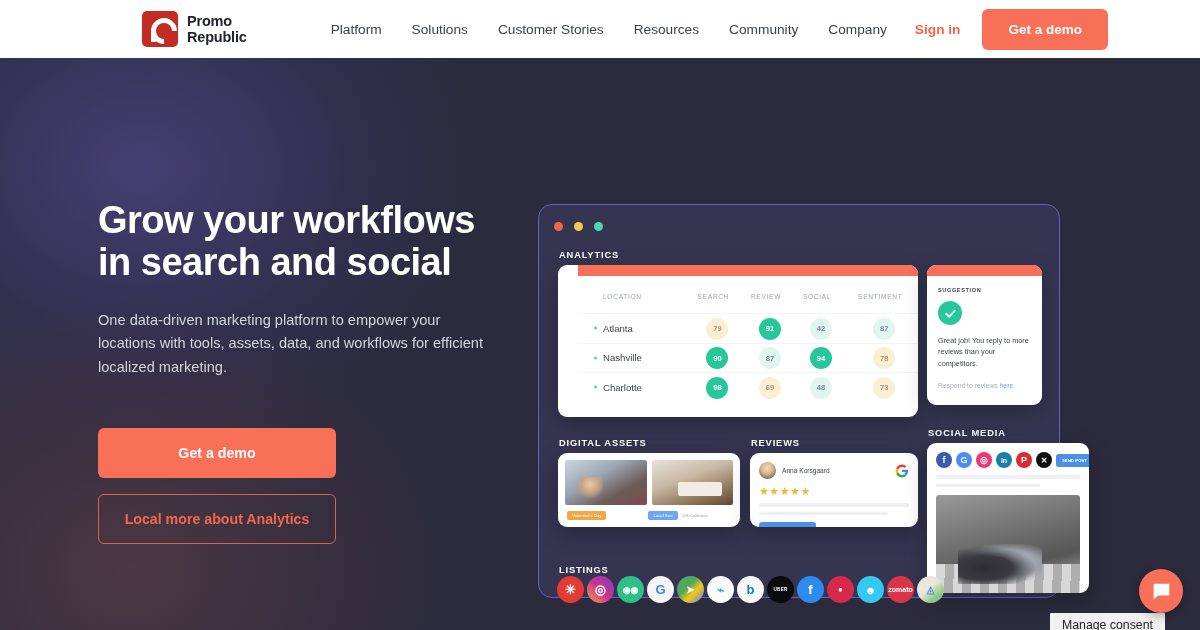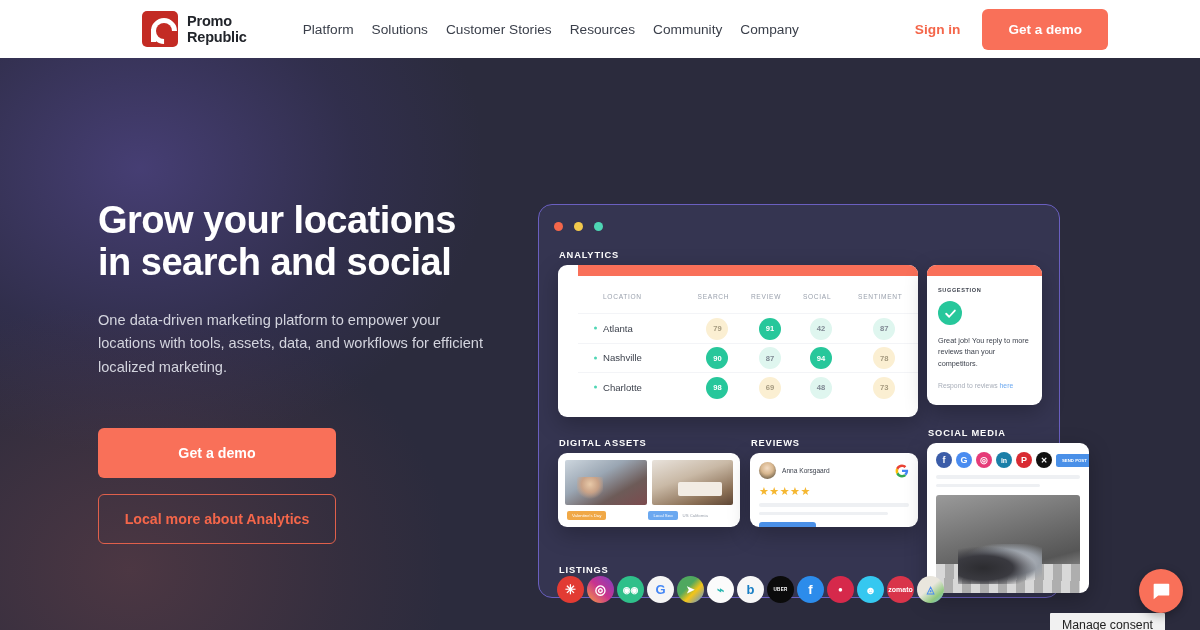--- a/index.html
+++ b/index.html
@@ -27,21 +27,21 @@
     transform:rotate(45deg);
   }
   .logo-mark::before{
     content:""; position:absolute; left:9px; top:18px;
     width:5px; height:13px; background:#ffffff;
   }
   .logo-text{
     margin-left:9px; font-size:14.5px; font-weight:bold; color:#22252b;
     line-height:1.12; letter-spacing:-.2px;
   }
-  .nav-links{ display:flex; align-items:center; margin-left:56px; gap:18px; }
+  .nav-links{ display:flex; align-items:center; margin-left:84px; gap:30px; }
   .nav-links a{
     font-size:13.7px; color:#3a3f4a; text-decoration:none; font-weight:500;
     white-space:nowrap;
   }
   .nav-right{ position:absolute; right:92px; display:flex; align-items:center; gap:22px; }
   .signin{ font-size:13.7px; color:#f4664a; font-weight:bold; text-decoration:none; }
   .demo-btn{
     background:#f97059; color:#fff; font-size:13.5px; font-weight:bold;
     border:none; border-radius:6px; padding:13px 26px; cursor:pointer;
     font-family:inherit; white-space:nowrap;
@@ -255,21 +255,21 @@
     <button class="demo-btn">Get a demo</button>
   </div>
 </div>
 
 <div class="hero">
   <div class="glow-tl"></div>
   <div class="glow-bl"></div>
 
   <div class="copy">
     <h1 class="headline">
-      <span>Grow your locations</span><br>
+      <span>Grow your workflows</span><br>
       <span>in search and social</span>
     </h1>
     <p class="sub">One data-driven marketing platform to empower your locations with tools, assets, data, and workflows for efficient localized marketing.</p>
     <button class="cta-primary">Get a demo</button>
     <button class="cta-secondary">Local more about Analytics</button>
   </div>
 
   <div class="window">
     <div class="dots">
       <span class="dot r"></span>

